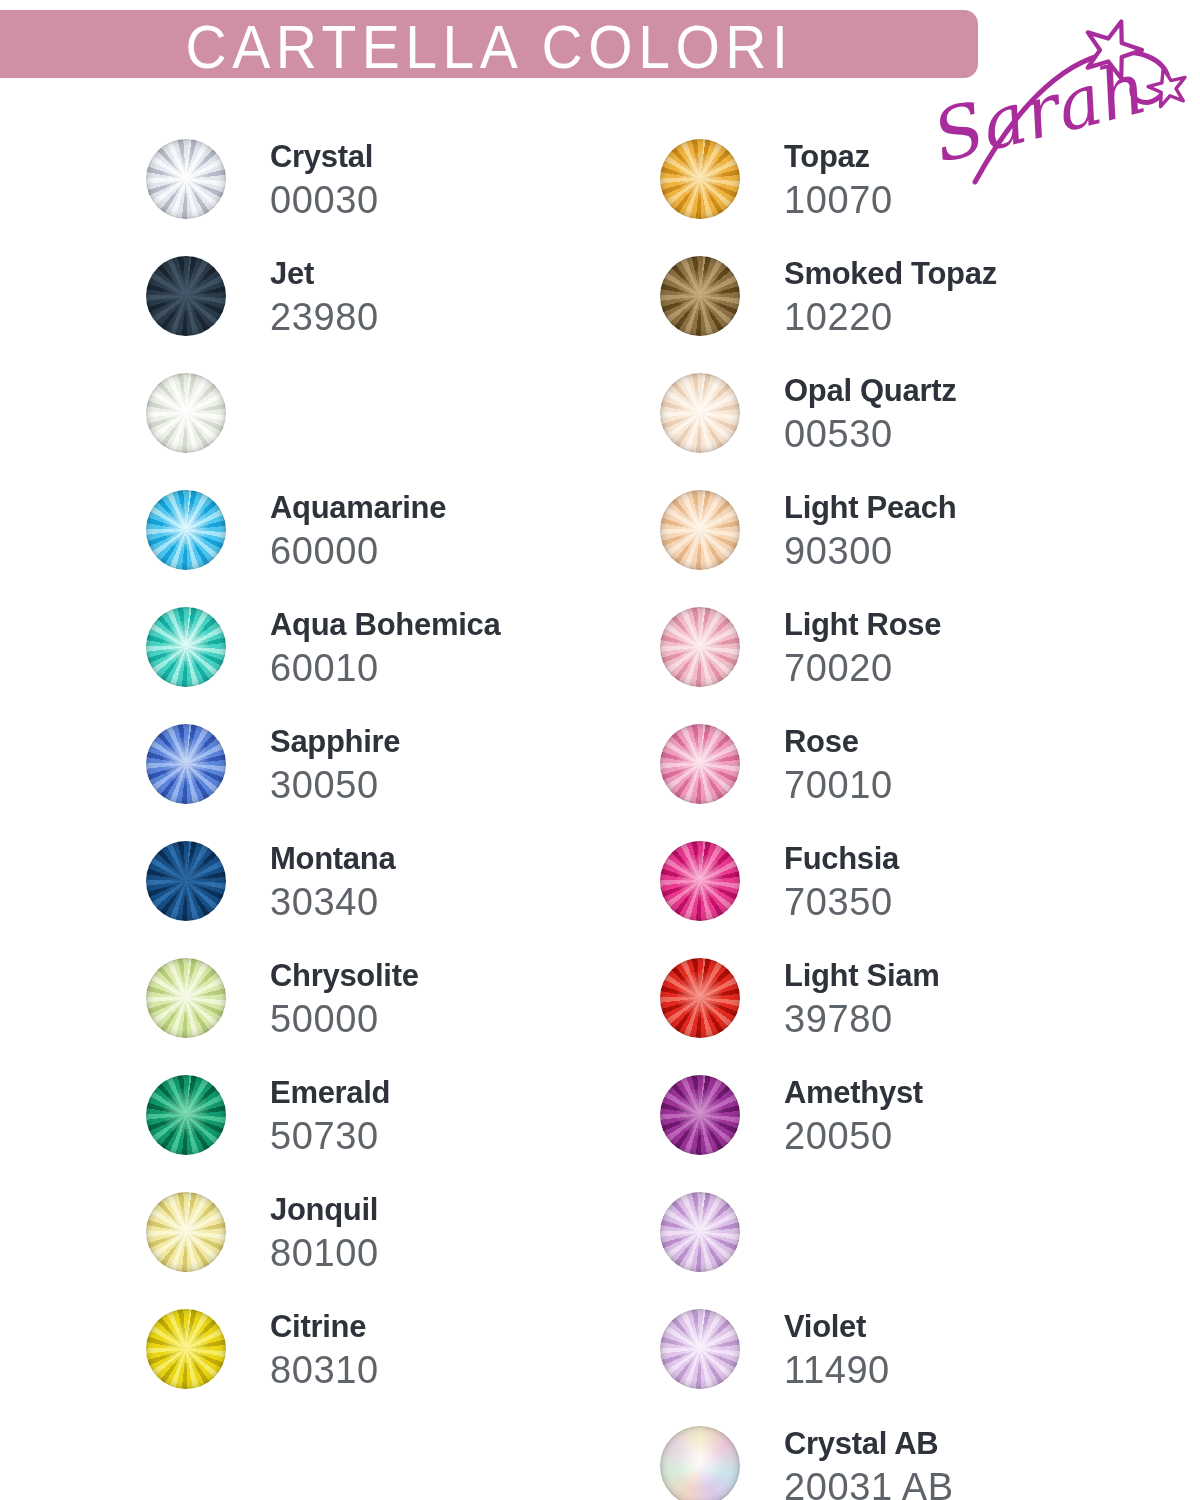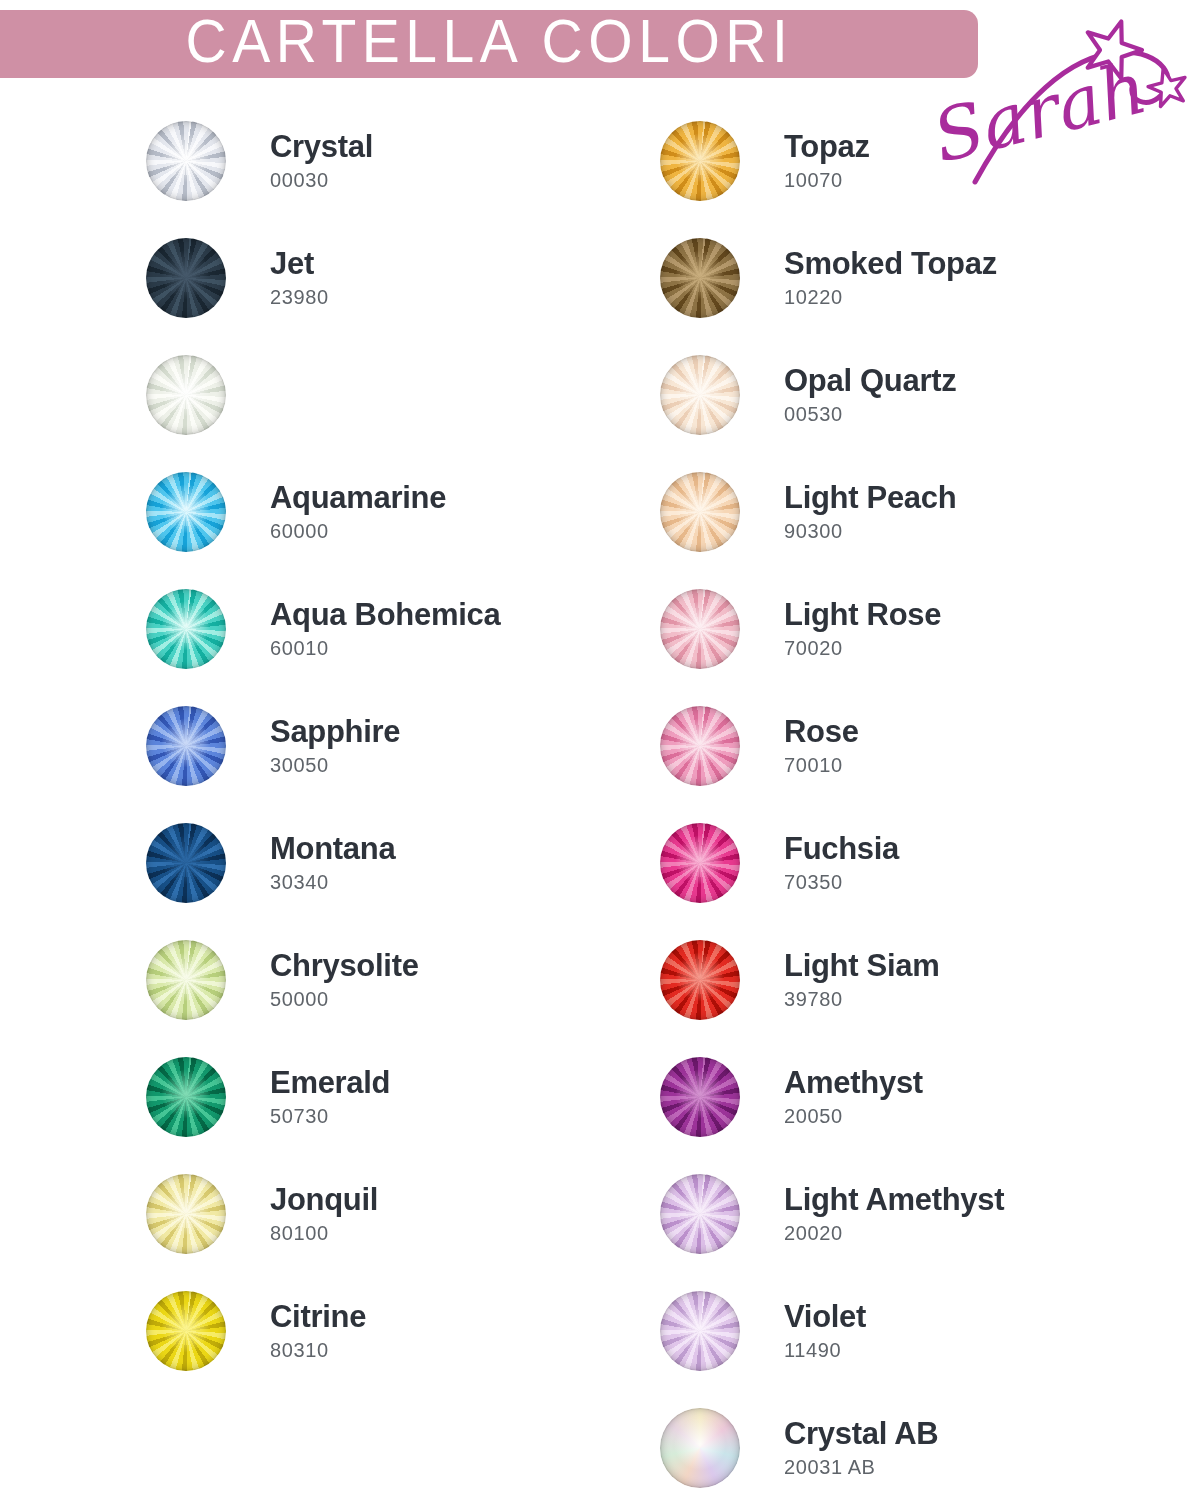--- a/index.html
+++ b/index.html
@@ -10,21 +10,21 @@
     overflow:hidden;
     font-family:"Liberation Sans", sans-serif;
   }
 
   
   .banner {
     position:absolute; left:0; top:10px;
     width:978px; height:68px;
     background:var(--banner-color, #cf90a5);
     border-radius:0 14px 14px 0;
-    display:flex; align-items:flex-start; justify-content:center;
+    display:flex; align-items:flex-end; justify-content:center;
   }
   .banner-title {
     color:#ffffff;
     font-size:62px;
     font-weight:400;
     letter-spacing:6px;
     white-space:nowrap;
     transform:scaleX(0.92);
     line-height:1;
   }
@@ -43,41 +43,41 @@
     font-style:italic;
     font-size:72px;
     line-height:1;
     transform:rotate(-14deg);
   }
 
   
   .col { position:absolute; top:102px; }
   .col-left  { left:146px; }
   .col-right { left:660px; }
-  .row { height:117px; display:flex; align-items:center; }
+  .row { height:117px; display:flex; align-items:flex-end; }
   .gem {
     width:80px; height:80px; flex:0 0 80px;
     border-radius:50%;
     background:
       radial-gradient(circle at 50% 46%, var(--ctr, #ffffff) 0%, rgba(255,255,255,0) 42%),
       repeating-conic-gradient(from 8deg,
         var(--d, #999) 0deg 8deg,
         var(--b, #ccc) 8deg 17deg,
         var(--l, #eee) 17deg 26deg,
         var(--b, #ccc) 26deg 34deg);
     box-shadow: inset 0 0 10px rgba(0,0,0,.28), inset 0 0 2px rgba(0,0,0,.25);
   }
   .labels { margin-left:44px; }
   .name {
     font-size:31px; font-weight:bold;
     color:#2e333b; letter-spacing:-0.3px;
     line-height:1.05;
   }
   .code {
-    font-size:20px; color:#5f646a;
+    font-size:38px; color:#5f646a;
     margin-top:7px; letter-spacing:0.6px;
     line-height:1;
   }
 </style>
 </head>
 <body style="--banner-color: #cf90a5; --brand-color: #a82c9c;">
 
 <div class="banner">
   <span class="banner-title">CARTELLA COLORI</span>
 </div>
@@ -249,24 +249,20 @@
   <div class="row">
     <div class="gem" style="--b: #9c3399; --l: #be65b9; --d: #6e196d; --ctr: #d596d1;"></div>
     <div class="labels">
       <div class="name">Amethyst</div>
       <div class="code">20050</div>
     </div>
   </div>
 
   <div class="row">
     <div class="gem" style="--b: #dcbfe7; --l: #eeddf4; --d: #bb90cc; --ctr: #f9f1fb;"></div>
-    <div class="labels">
-      <div class="name">Light Amethyst</div>
-      <div class="code">20020</div>
-    </div>
   </div>
 
   <div class="row">
     <div class="gem" style="--b: #e0c6ea; --l: #f1e2f7; --d: #bf9dd0; --ctr: #fbf4fd;"></div>
     <div class="labels">
       <div class="name">Violet</div>
       <div class="code">11490</div>
     </div>
   </div>
 

